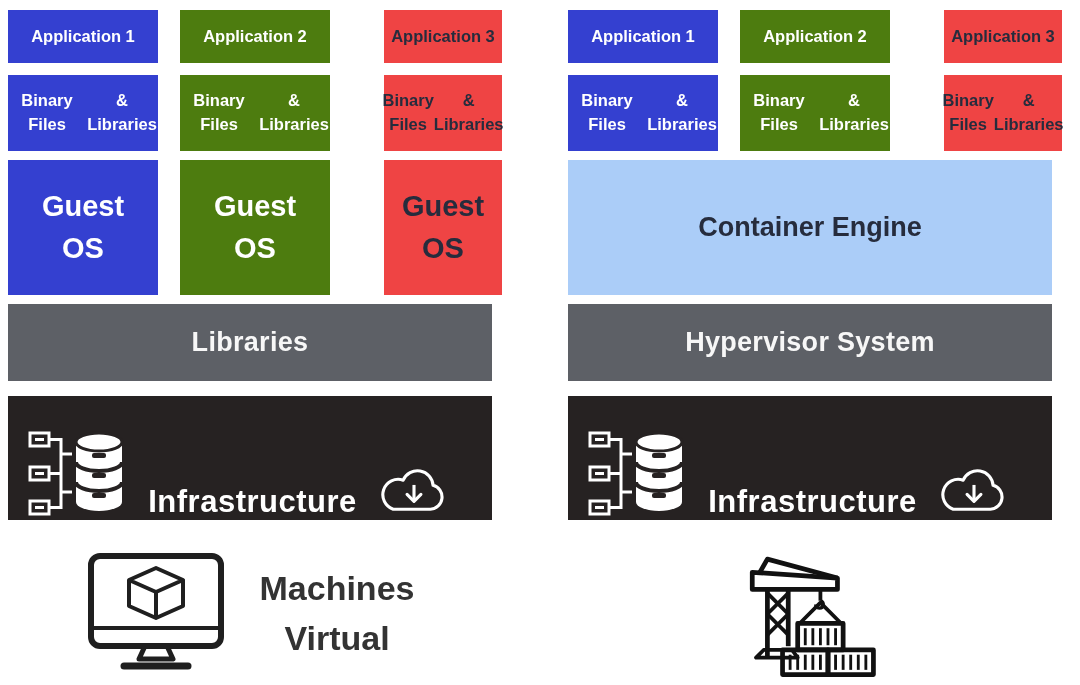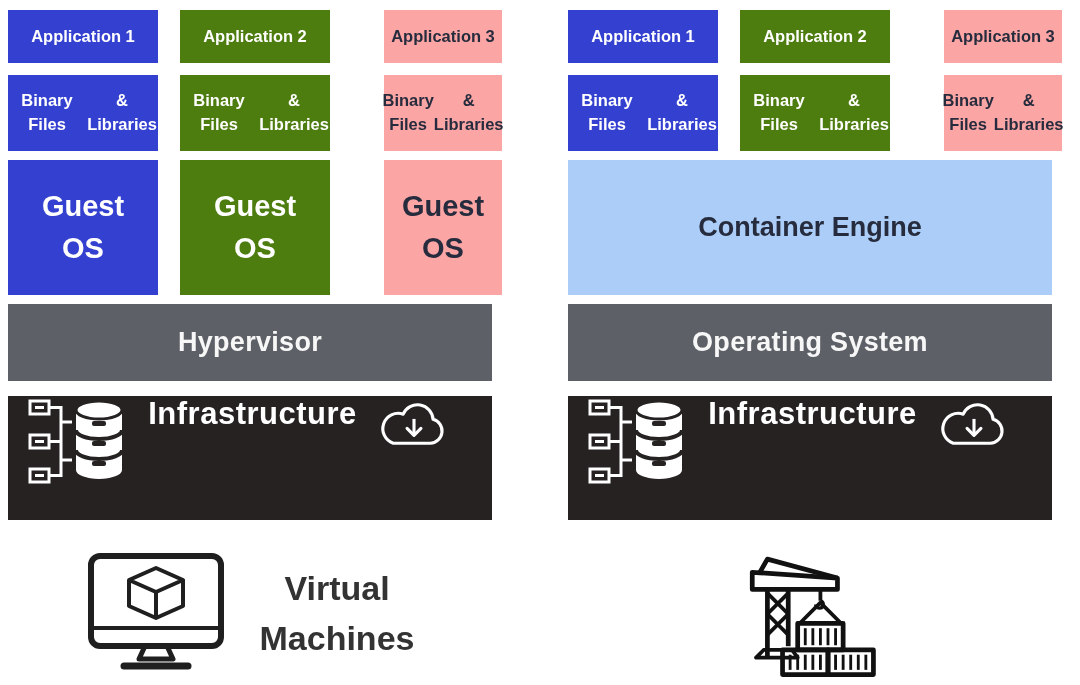--- a/index.html
+++ b/index.html
@@ -7,33 +7,33 @@
     font-family:"Liberation Sans", sans-serif; }
   .stage { position:relative; width:1080px; height:685px; padding:10px 0 0 8px;
     display:flex; gap:76px; }
   .panel { width:484px; display:flex; flex-direction:column; }
 
   .row3 { display:grid; grid-template-columns:150px 150px 150px; column-gap:22px; }
   .block { display:flex; align-items:center; justify-content:center; text-align:center;
     font-weight:700; }
   .c-blue   { background:#3440d0; color:#ffffff; }
   .c-orange { background:#4d7c0f; color:#ffffff; }
-  .c-mblue  { background:#fca5a5; color:#262c3d;margin-left:32px; }
+  .c-mblue  { background:#ef4444; color:#262c3d;margin-left:32px; }
   .c-pale   { background:#abcdf8; color:#262c3d; }
   .c-gray   { background:#5d6066; color:#f7f7f7; }
   .c-dark   { background:#262222; color:#ffffff; }
 
   .row-app   { height:54px; }
   .row-app .block { font-size:16.5px; }
   .row-bin   { height:78px; margin-top:12px; }
   .row-bin .block { font-size:16.5px; line-height:1.45; flex-direction:row; }
   .row-mid   { height:138px; margin-top:9px; }
   .row-mid .block { font-size:29px; line-height:1.45; flex-direction:column; }
   .bar       { height:79px; margin-top:9px; font-size:27px; letter-spacing:0.3px; }
-  .infra     { height:127px; margin-top:15px; display:flex; align-items:flex-start;
+  .infra     { height:127px; margin-top:15px; display:flex; align-items:flex-end;
                padding:0 39px 0 18px; }
   .infra-label { flex:1; text-align:center; color:#ffffff; font-weight:700;
                font-size:31px; letter-spacing:0.5px; }
   .engine    { height:138px; margin-top:9px; display:flex; align-items:center;
                justify-content:center; font-weight:700; font-size:27px; }
 
   .caption-row { margin-top:22px; display:flex; align-items:center; justify-content:center;
                gap:34px; height:146px; }
   .caption   { font-weight:700; font-size:34px; line-height:1.45; color:#333333;
                text-align:center; }
@@ -82,21 +82,21 @@
         <span>Guest</span>
         <span>OS</span>
       </div>
       <div class="block c-mblue">
         <span>Guest</span>
         <span>OS</span>
       </div>
     </div>
 
     <div class="block bar c-gray">
-      <span>Hypervisor</span>
+      <span>Libraries</span>
     </div>
 
     <div class="infra c-dark">
       <span>
         <svg width="104" height="92" viewBox="0 0 104 92">
           <g stroke="#ffffff" stroke-width="3" fill="none">
             <rect x="4" y="5" width="19" height="13"></rect>
             <rect x="4" y="39" width="19" height="13"></rect>
             <rect x="4" y="73" width="19" height="13"></rect>
             <line x1="9" y1="11.5" x2="18" y2="11.5"></line>
@@ -136,22 +136,22 @@
             <line x1="38" y1="114" x2="102" y2="114" stroke-width="7" stroke-linecap="round"></line>
             <g stroke-width="4" stroke-linejoin="round">
               <polygon points="70,16 97,28 70,40 43,28"></polygon>
               <polyline points="43,28 43,54 70,66 97,54 97,28"></polyline>
               <line x1="70" y1="40" x2="70" y2="66"></line>
             </g>
           </g>
         </svg>
       </span>
       <div class="caption">
+        <div>Machines</div>
         <div>Virtual</div>
-        <div>Machines</div>
       </div>
     </div>
   </div>
 
   <div class="panel">
 
     <div class="row3 row-app">
       <div class="block c-blue">
         <span>Application 1</span>
       </div>
@@ -176,21 +176,21 @@
         <span>Binary Files</span>
         <span>&amp; Libraries</span>
       </div>
     </div>
 
     <div class="engine c-pale">
       <span>Container Engine</span>
     </div>
 
     <div class="block bar c-gray">
-      <span>Operating System</span>
+      <span>Hypervisor System</span>
     </div>
 
     <div class="infra c-dark">
       <span>
         <svg width="104" height="92" viewBox="0 0 104 92">
           <g stroke="#ffffff" stroke-width="3" fill="none">
             <rect x="4" y="5" width="19" height="13"></rect>
             <rect x="4" y="39" width="19" height="13"></rect>
             <rect x="4" y="73" width="19" height="13"></rect>
             <line x1="9" y1="11.5" x2="18" y2="11.5"></line>

